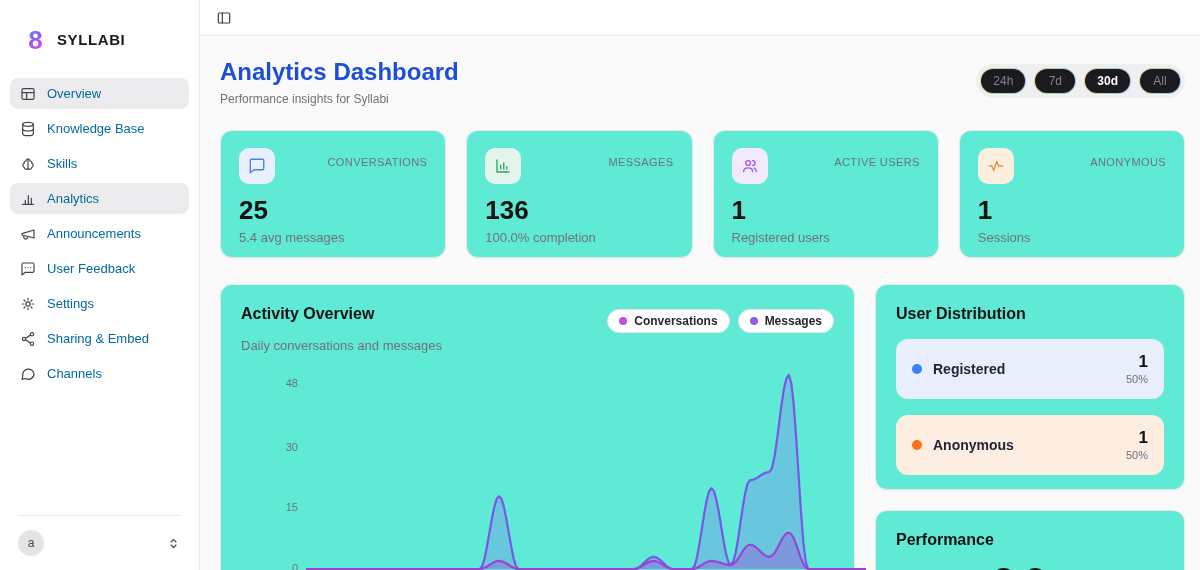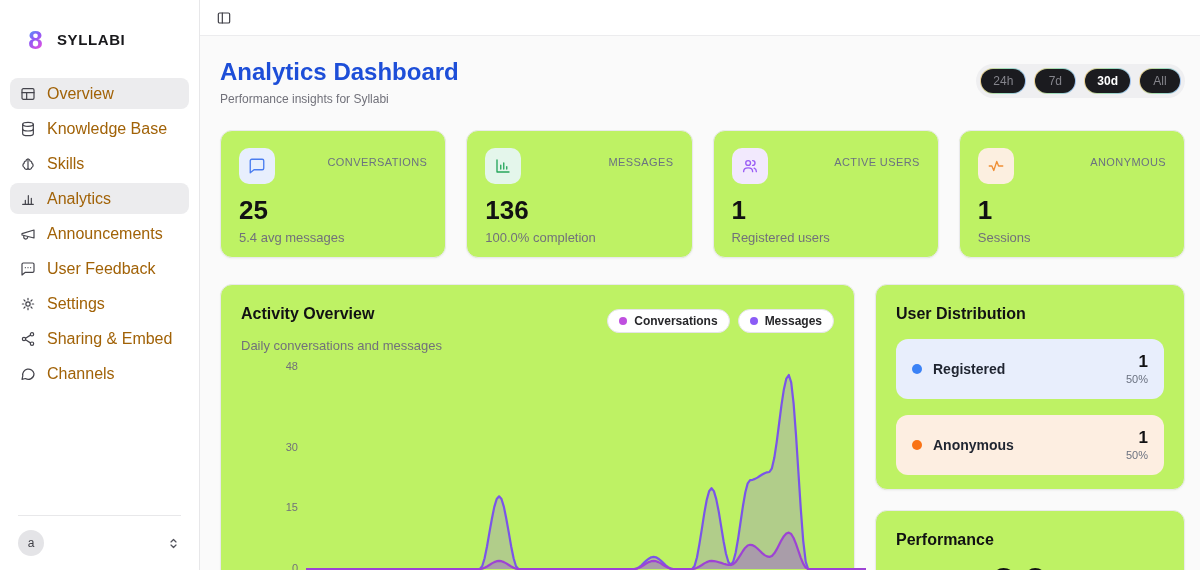--- a/index.html
+++ b/index.html
@@ -5,21 +5,21 @@
   * { margin:0; padding:0; box-sizing:border-box; }
   html,body { width:1200px; height:570px; overflow:hidden; }
   body { font-family:"Liberation Sans", sans-serif; background:#fff; color:#18181b; display:flex; }
 
   
   .sidebar { width:200px; height:570px; background:#fff; border-right:1px solid #e7e7e9; position:relative; flex:0 0 200px; }
   .brand { display:flex; align-items:center; gap:8px; padding:17px 0 0 22px; height:62px; }
   .brand-name { font-size:15px; font-weight:bold; letter-spacing:.6px; color:#18181b; }
   .nav { padding:16px 10px 0 10px; }
   .nav-item { display:flex; align-items:center; gap:11px; height:31px; padding:0 10px; border-radius:8px;
-              font-size:16px; font-weight:500; color:#a16207; margin-bottom:4px; cursor:pointer; }
+              font-size:13px; font-weight:500; color:#0369a1; margin-bottom:4px; cursor:pointer; }
   .nav-item svg { color:#44444c; flex:0 0 auto; }
   .nav-item.hl { background:#ececee; }
   .sidebar-footer { position:absolute; left:0; right:0; bottom:0; padding:12px 14px 14px; }
   .sdivider { height:1px; background:#e8e8ea; margin:0 4px 14px; }
   .user-row { display:flex; align-items:center; justify-content:space-between; padding:0 4px; cursor:pointer; }
   .avatar { width:26px; height:26px; border-radius:50%; background:#e4e4e7; color:#3f3f46;
             font-size:12px; display:flex; align-items:center; justify-content:center; }
   .chev { color:#52525b; }
 
   
@@ -34,21 +34,21 @@
 
   .ranges { display:flex; gap:8px; background:#efeff1; border-radius:999px; padding:4px; margin-top:6px; }
   .range-rim { border-radius:999px; padding:1px;
                background:linear-gradient(100deg, rgba(245,158,11,.45), rgba(34,197,94,.4), rgba(59,130,246,.45)); }
   .range { display:block; border:none; background:#1b1b1f; color:#85858c; font-family:inherit;
            font-size:12px; font-weight:500; padding:5px 12px; border-radius:999px; cursor:pointer; min-width:40px; }
   .range.active { color:#fff; font-weight:bold; }
 
   
   .stats { display:grid; grid-template-columns:repeat(4,1fr); gap:20px; margin-top:24px; }
-  .card { background:#bef264; border:1px solid #e9e9eb; border-radius:12px; box-shadow:0 1px 2px rgba(0,0,0,.04); }
+  .card { background:#5eead4; border:1px solid #e9e9eb; border-radius:12px; box-shadow:0 1px 2px rgba(0,0,0,.04); }
   .stat { padding:17px 18px; height:128px; }
   .stat-top { display:flex; justify-content:space-between; align-items:flex-start; }
   .tile { width:36px; height:36px; border-radius:10px; display:flex; align-items:center; justify-content:center; }
   .stat-label { font-size:11px; font-weight:500; letter-spacing:.4px; color:#6b7280; margin-top:8px; }
   .stat-value { font-size:26px; font-weight:bold; color:#111113; margin-top:12px; line-height:1.1; }
   .stat-sub { font-size:13px; color:#71717a; margin-top:5px; }
 
   
   .columns { display:flex; gap:20px; margin-top:26px; align-items:flex-start; }
   .activity { width:635px; height:560px; padding:20px; }
@@ -269,21 +269,21 @@
                 <span>Conversations</span>
               </div>
               <div class="chip">
                 <span class="dot" style="background:#8b5cf6"></span>
                 <span>Messages</span>
               </div>
             </div>
         </div>
         <div class="chart-wrap">
           <div id="yticks">
-              <div class="ytick" style="top: 0;">48</div>
+              <div class="ytick" style="top: 17px;">48</div>
               <div class="ytick" style="top: 80.75px;">30</div>
               <div class="ytick" style="top: 141.375px;">15</div>
               <div class="ytick" style="top: 202px;">0</div>
             </div>
           <svg id="chart" width="560" height="214" viewBox="0 0 560 214">
               <path d="M0.0 209.0L2.4 209.0L4.8 209.0L7.2 209.0L9.7 209.0L12.1 209.0L14.5 209.0L16.9 209.0L19.3 209.0L21.7 209.0L24.1 209.0L26.6 209.0L29.0 209.0L31.4 209.0L33.8 209.0L36.2 209.0L38.6 209.0L41.0 209.0L43.4 209.0L45.9 209.0L48.3 209.0L50.7 209.0L53.1 209.0L55.5 209.0L57.9 209.0L60.3 209.0L62.8 209.0L65.2 209.0L67.6 209.0L70.0 209.0L72.4 209.0L74.8 209.0L77.2 209.0L79.7 209.0L82.1 209.0L84.5 209.0L86.9 209.0L89.3 209.0L91.7 209.0L94.1 209.0L96.6 209.0L99.0 209.0L101.4 209.0L103.8 209.0L106.2 209.0L108.6 209.0L111.0 209.0L113.4 209.0L115.9 209.0L118.3 209.0L120.7 209.0L123.1 209.0L125.5 209.0L127.9 209.0L130.3 209.0L132.8 209.0L135.2 209.0L137.6 209.0L140.0 209.0L142.4 209.0L144.8 209.0L147.2 209.0L149.7 209.0L152.1 209.0L154.5 209.0L156.9 209.0L159.3 209.0L161.7 209.0L164.1 209.0L166.6 209.0L169.0 209.0L171.4 209.0L173.8 209.0L176.2 206.2L178.6 198.3L181.0 186.5L183.4 172.6L185.9 158.7L188.3 146.9L190.7 139.0L193.1 136.3L195.5 139.0L197.9 146.9L200.3 158.7L202.8 172.6L205.2 186.5L207.6 198.3L210.0 206.2L212.4 209.0L214.8 209.0L217.2 209.0L219.7 209.0L222.1 209.0L224.5 209.0L226.9 209.0L229.3 209.0L231.7 209.0L234.1 209.0L236.6 209.0L239.0 209.0L241.4 209.0L243.8 209.0L246.2 209.0L248.6 209.0L251.0 209.0L253.4 209.0L255.9 209.0L258.3 209.0L260.7 209.0L263.1 209.0L265.5 209.0L267.9 209.0L270.3 209.0L272.8 209.0L275.2 209.0L277.6 209.0L280.0 209.0L282.4 209.0L284.8 209.0L287.2 209.0L289.7 209.0L292.1 209.0L294.5 209.0L296.9 209.0L299.3 209.0L301.7 209.0L304.1 209.0L306.6 209.0L309.0 209.0L311.4 209.0L313.8 209.0L316.2 209.0L318.6 209.0L321.0 209.0L323.4 209.0L325.9 209.0L328.3 209.0L330.7 208.5L333.1 207.2L335.5 205.3L337.9 202.9L340.3 200.6L342.8 198.7L345.2 197.3L347.6 196.9L350.0 197.3L352.4 198.7L354.8 200.6L357.2 202.9L359.7 205.3L362.1 207.2L364.5 208.5L366.9 209.0L369.3 209.0L371.7 209.0L374.1 209.0L376.6 209.0L379.0 209.0L381.4 209.0L383.8 209.0L386.2 209.0L388.6 205.9L391.0 197.2L393.4 184.1L395.9 168.6L398.3 153.1L400.7 140.0L403.1 131.2L405.5 128.2L407.9 131.1L410.3 139.4L412.8 151.9L415.2 166.6L417.6 181.3L420.0 193.7L422.4 202.0L424.8 205.0L427.2 201.7L429.7 192.5L432.1 178.8L434.5 162.5L436.9 146.3L439.3 132.5L441.7 123.3L444.1 120.1L446.6 119.8L449.0 118.9L451.4 117.6L453.8 116.0L456.2 114.5L458.6 113.2L461.0 112.3L463.4 112.0L465.9 108.3L468.3 97.8L470.7 82.1L473.1 63.5L475.5 44.9L477.9 29.2L480.3 18.7L482.8 15.0L485.2 22.4L487.6 43.4L490.0 74.9L492.4 112.0L494.8 149.1L497.2 180.6L499.7 201.6L502.1 209.0L504.5 209.0L506.9 209.0L509.3 209.0L511.7 209.0L514.1 209.0L516.6 209.0L519.0 209.0L521.4 209.0L523.8 209.0L526.2 209.0L528.6 209.0L531.0 209.0L533.4 209.0L535.9 209.0L538.3 209.0L540.7 209.0L543.1 209.0L545.5 209.0L547.9 209.0L550.3 209.0L552.8 209.0L555.2 209.0L557.6 209.0L560.0 209.0L560 209L0 209Z" fill="rgba(139,99,246,0.26)"></path>
               <path d="M0.0 209.0L2.4 209.0L4.8 209.0L7.2 209.0L9.7 209.0L12.1 209.0L14.5 209.0L16.9 209.0L19.3 209.0L21.7 209.0L24.1 209.0L26.6 209.0L29.0 209.0L31.4 209.0L33.8 209.0L36.2 209.0L38.6 209.0L41.0 209.0L43.4 209.0L45.9 209.0L48.3 209.0L50.7 209.0L53.1 209.0L55.5 209.0L57.9 209.0L60.3 209.0L62.8 209.0L65.2 209.0L67.6 209.0L70.0 209.0L72.4 209.0L74.8 209.0L77.2 209.0L79.7 209.0L82.1 209.0L84.5 209.0L86.9 209.0L89.3 209.0L91.7 209.0L94.1 209.0L96.6 209.0L99.0 209.0L101.4 209.0L103.8 209.0L106.2 209.0L108.6 209.0L111.0 209.0L113.4 209.0L115.9 209.0L118.3 209.0L120.7 209.0L123.1 209.0L125.5 209.0L127.9 209.0L130.3 209.0L132.8 209.0L135.2 209.0L137.6 209.0L140.0 209.0L142.4 209.0L144.8 209.0L147.2 209.0L149.7 209.0L152.1 209.0L154.5 209.0L156.9 209.0L159.3 209.0L161.7 209.0L164.1 209.0L166.6 209.0L169.0 209.0L171.4 209.0L173.8 209.0L176.2 206.2L178.6 198.3L181.0 186.5L183.4 172.6L185.9 158.7L188.3 146.9L190.7 139.0L193.1 136.3L195.5 139.0L197.9 146.9L200.3 158.7L202.8 172.6L205.2 186.5L207.6 198.3L210.0 206.2L212.4 209.0L214.8 209.0L217.2 209.0L219.7 209.0L222.1 209.0L224.5 209.0L226.9 209.0L229.3 209.0L231.7 209.0L234.1 209.0L236.6 209.0L239.0 209.0L241.4 209.0L243.8 209.0L246.2 209.0L248.6 209.0L251.0 209.0L253.4 209.0L255.9 209.0L258.3 209.0L260.7 209.0L263.1 209.0L265.5 209.0L267.9 209.0L270.3 209.0L272.8 209.0L275.2 209.0L277.6 209.0L280.0 209.0L282.4 209.0L284.8 209.0L287.2 209.0L289.7 209.0L292.1 209.0L294.5 209.0L296.9 209.0L299.3 209.0L301.7 209.0L304.1 209.0L306.6 209.0L309.0 209.0L311.4 209.0L313.8 209.0L316.2 209.0L318.6 209.0L321.0 209.0L323.4 209.0L325.9 209.0L328.3 209.0L330.7 208.5L333.1 207.2L335.5 205.3L337.9 202.9L340.3 200.6L342.8 198.7L345.2 197.3L347.6 196.9L350.0 197.3L352.4 198.7L354.8 200.6L357.2 202.9L359.7 205.3L362.1 207.2L364.5 208.5L366.9 209.0L369.3 209.0L371.7 209.0L374.1 209.0L376.6 209.0L379.0 209.0L381.4 209.0L383.8 209.0L386.2 209.0L388.6 205.9L391.0 197.2L393.4 184.1L395.9 168.6L398.3 153.1L400.7 140.0L403.1 131.2L405.5 128.2L407.9 131.1L410.3 139.4L412.8 151.9L415.2 166.6L417.6 181.3L420.0 193.7L422.4 202.0L424.8 205.0L427.2 201.7L429.7 192.5L432.1 178.8L434.5 162.5L436.9 146.3L439.3 132.5L441.7 123.3L444.1 120.1L446.6 119.8L449.0 118.9L451.4 117.6L453.8 116.0L456.2 114.5L458.6 113.2L461.0 112.3L463.4 112.0L465.9 108.3L468.3 97.8L470.7 82.1L473.1 63.5L475.5 44.9L477.9 29.2L480.3 18.7L482.8 15.0L485.2 22.4L487.6 43.4L490.0 74.9L492.4 112.0L494.8 149.1L497.2 180.6L499.7 201.6L502.1 209.0L504.5 209.0L506.9 209.0L509.3 209.0L511.7 209.0L514.1 209.0L516.6 209.0L519.0 209.0L521.4 209.0L523.8 209.0L526.2 209.0L528.6 209.0L531.0 209.0L533.4 209.0L535.9 209.0L538.3 209.0L540.7 209.0L543.1 209.0L545.5 209.0L547.9 209.0L550.3 209.0L552.8 209.0L555.2 209.0L557.6 209.0L560.0 209.0" fill="none" stroke="#7a55e8" stroke-width="2.2" stroke-linejoin="round"></path>
               <path d="M0.0 209.0L2.4 209.0L4.8 209.0L7.2 209.0L9.7 209.0L12.1 209.0L14.5 209.0L16.9 209.0L19.3 209.0L21.7 209.0L24.1 209.0L26.6 209.0L29.0 209.0L31.4 209.0L33.8 209.0L36.2 209.0L38.6 209.0L41.0 209.0L43.4 209.0L45.9 209.0L48.3 209.0L50.7 209.0L53.1 209.0L55.5 209.0L57.9 209.0L60.3 209.0L62.8 209.0L65.2 209.0L67.6 209.0L70.0 209.0L72.4 209.0L74.8 209.0L77.2 209.0L79.7 209.0L82.1 209.0L84.5 209.0L86.9 209.0L89.3 209.0L91.7 209.0L94.1 209.0L96.6 209.0L99.0 209.0L101.4 209.0L103.8 209.0L106.2 209.0L108.6 209.0L111.0 209.0L113.4 209.0L115.9 209.0L118.3 209.0L120.7 209.0L123.1 209.0L125.5 209.0L127.9 209.0L130.3 209.0L132.8 209.0L135.2 209.0L137.6 209.0L140.0 209.0L142.4 209.0L144.8 209.0L147.2 209.0L149.7 209.0L152.1 209.0L154.5 209.0L156.9 209.0L159.3 209.0L161.7 209.0L164.1 209.0L166.6 209.0L169.0 209.0L171.4 209.0L173.8 209.0L176.2 208.7L178.6 207.8L181.0 206.5L183.4 205.0L185.9 203.4L188.3 202.1L190.7 201.2L193.1 200.9L195.5 201.2L197.9 202.1L200.3 203.4L202.8 205.0L205.2 206.5L207.6 207.8L210.0 208.7L212.4 209.0L214.8 209.0L217.2 209.0L219.7 209.0L222.1 209.0L224.5 209.0L226.9 209.0L229.3 209.0L231.7 209.0L234.1 209.0L236.6 209.0L239.0 209.0L241.4 209.0L243.8 209.0L246.2 209.0L248.6 209.0L251.0 209.0L253.4 209.0L255.9 209.0L258.3 209.0L260.7 209.0L263.1 209.0L265.5 209.0L267.9 209.0L270.3 209.0L272.8 209.0L275.2 209.0L277.6 209.0L280.0 209.0L282.4 209.0L284.8 209.0L287.2 209.0L289.7 209.0L292.1 209.0L294.5 209.0L296.9 209.0L299.3 209.0L301.7 209.0L304.1 209.0L306.6 209.0L309.0 209.0L311.4 209.0L313.8 209.0L316.2 209.0L318.6 209.0L321.0 209.0L323.4 209.0L325.9 209.0L328.3 209.0L330.7 208.7L333.1 207.8L335.5 206.5L337.9 205.0L340.3 203.4L342.8 202.1L345.2 201.2L347.6 200.9L350.0 201.2L352.4 202.1L354.8 203.4L357.2 205.0L359.7 206.5L362.1 207.8L364.5 208.7L366.9 209.0L369.3 209.0L371.7 209.0L374.1 209.0L376.6 209.0L379.0 209.0L381.4 209.0L383.8 209.0L386.2 209.0L388.6 208.7L391.0 207.8L393.4 206.5L395.9 205.0L398.3 203.4L400.7 202.1L403.1 201.2L405.5 200.9L407.9 201.1L410.3 201.5L412.8 202.2L415.2 202.9L417.6 203.7L420.0 204.4L422.4 204.8L424.8 205.0L427.2 204.2L429.7 202.0L432.1 198.7L434.5 194.9L436.9 191.0L439.3 187.7L441.7 185.5L444.1 184.8L446.6 185.2L449.0 186.5L451.4 188.5L453.8 190.8L456.2 193.1L458.6 195.1L461.0 196.4L463.4 196.9L465.9 196.0L468.3 193.3L470.7 189.4L473.1 184.8L475.5 180.1L477.9 176.2L480.3 173.5L482.8 172.6L485.2 174.0L487.6 178.0L490.0 183.9L492.4 190.8L494.8 197.8L497.2 203.7L499.7 207.6L502.1 209.0L504.5 209.0L506.9 209.0L509.3 209.0L511.7 209.0L514.1 209.0L516.6 209.0L519.0 209.0L521.4 209.0L523.8 209.0L526.2 209.0L528.6 209.0L531.0 209.0L533.4 209.0L535.9 209.0L538.3 209.0L540.7 209.0L543.1 209.0L545.5 209.0L547.9 209.0L550.3 209.0L552.8 209.0L555.2 209.0L557.6 209.0L560.0 209.0L560 209L0 209Z" fill="rgba(158,78,222,0.38)"></path>
               <path d="M0.0 209.0L2.4 209.0L4.8 209.0L7.2 209.0L9.7 209.0L12.1 209.0L14.5 209.0L16.9 209.0L19.3 209.0L21.7 209.0L24.1 209.0L26.6 209.0L29.0 209.0L31.4 209.0L33.8 209.0L36.2 209.0L38.6 209.0L41.0 209.0L43.4 209.0L45.9 209.0L48.3 209.0L50.7 209.0L53.1 209.0L55.5 209.0L57.9 209.0L60.3 209.0L62.8 209.0L65.2 209.0L67.6 209.0L70.0 209.0L72.4 209.0L74.8 209.0L77.2 209.0L79.7 209.0L82.1 209.0L84.5 209.0L86.9 209.0L89.3 209.0L91.7 209.0L94.1 209.0L96.6 209.0L99.0 209.0L101.4 209.0L103.8 209.0L106.2 209.0L108.6 209.0L111.0 209.0L113.4 209.0L115.9 209.0L118.3 209.0L120.7 209.0L123.1 209.0L125.5 209.0L127.9 209.0L130.3 209.0L132.8 209.0L135.2 209.0L137.6 209.0L140.0 209.0L142.4 209.0L144.8 209.0L147.2 209.0L149.7 209.0L152.1 209.0L154.5 209.0L156.9 209.0L159.3 209.0L161.7 209.0L164.1 209.0L166.6 209.0L169.0 209.0L171.4 209.0L173.8 209.0L176.2 208.7L178.6 207.8L181.0 206.5L183.4 205.0L185.9 203.4L188.3 202.1L190.7 201.2L193.1 200.9L195.5 201.2L197.9 202.1L200.3 203.4L202.8 205.0L205.2 206.5L207.6 207.8L210.0 208.7L212.4 209.0L214.8 209.0L217.2 209.0L219.7 209.0L222.1 209.0L224.5 209.0L226.9 209.0L229.3 209.0L231.7 209.0L234.1 209.0L236.6 209.0L239.0 209.0L241.4 209.0L243.8 209.0L246.2 209.0L248.6 209.0L251.0 209.0L253.4 209.0L255.9 209.0L258.3 209.0L260.7 209.0L263.1 209.0L265.5 209.0L267.9 209.0L270.3 209.0L272.8 209.0L275.2 209.0L277.6 209.0L280.0 209.0L282.4 209.0L284.8 209.0L287.2 209.0L289.7 209.0L292.1 209.0L294.5 209.0L296.9 209.0L299.3 209.0L301.7 209.0L304.1 209.0L306.6 209.0L309.0 209.0L311.4 209.0L313.8 209.0L316.2 209.0L318.6 209.0L321.0 209.0L323.4 209.0L325.9 209.0L328.3 209.0L330.7 208.7L333.1 207.8L335.5 206.5L337.9 205.0L340.3 203.4L342.8 202.1L345.2 201.2L347.6 200.9L350.0 201.2L352.4 202.1L354.8 203.4L357.2 205.0L359.7 206.5L362.1 207.8L364.5 208.7L366.9 209.0L369.3 209.0L371.7 209.0L374.1 209.0L376.6 209.0L379.0 209.0L381.4 209.0L383.8 209.0L386.2 209.0L388.6 208.7L391.0 207.8L393.4 206.5L395.9 205.0L398.3 203.4L400.7 202.1L403.1 201.2L405.5 200.9L407.9 201.1L410.3 201.5L412.8 202.2L415.2 202.9L417.6 203.7L420.0 204.4L422.4 204.8L424.8 205.0L427.2 204.2L429.7 202.0L432.1 198.7L434.5 194.9L436.9 191.0L439.3 187.7L441.7 185.5L444.1 184.8L446.6 185.2L449.0 186.5L451.4 188.5L453.8 190.8L456.2 193.1L458.6 195.1L461.0 196.4L463.4 196.9L465.9 196.0L468.3 193.3L470.7 189.4L473.1 184.8L475.5 180.1L477.9 176.2L480.3 173.5L482.8 172.6L485.2 174.0L487.6 178.0L490.0 183.9L492.4 190.8L494.8 197.8L497.2 203.7L499.7 207.6L502.1 209.0L504.5 209.0L506.9 209.0L509.3 209.0L511.7 209.0L514.1 209.0L516.6 209.0L519.0 209.0L521.4 209.0L523.8 209.0L526.2 209.0L528.6 209.0L531.0 209.0L533.4 209.0L535.9 209.0L538.3 209.0L540.7 209.0L543.1 209.0L545.5 209.0L547.9 209.0L550.3 209.0L552.8 209.0L555.2 209.0L557.6 209.0L560.0 209.0" fill="none" stroke="#9d43d4" stroke-width="2.2" stroke-linejoin="round"></path>
             </svg>

